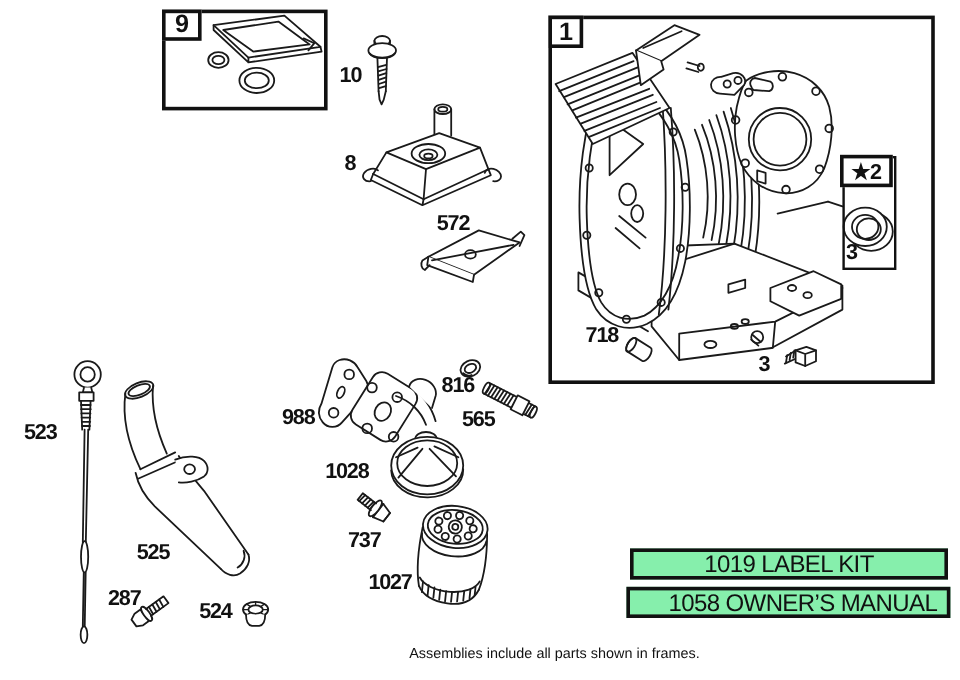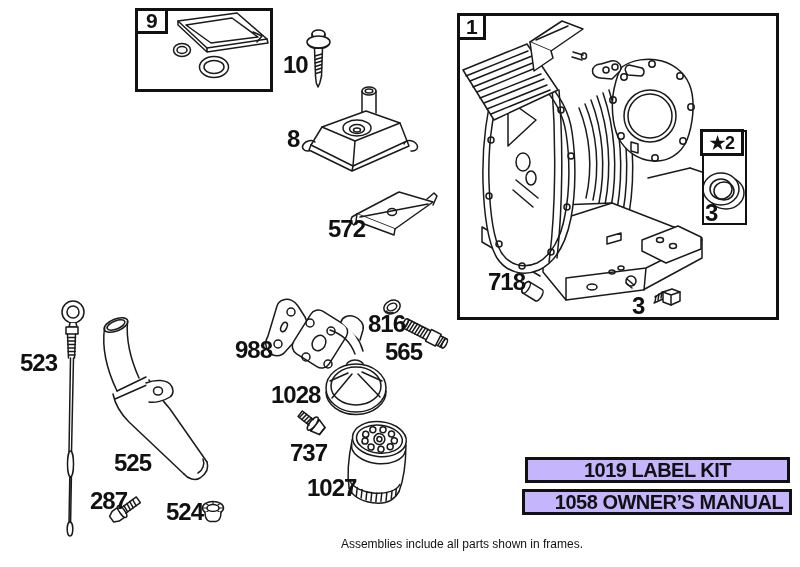--- a/index.html
+++ b/index.html
@@ -10,31 +10,31 @@
   svg.art{position:absolute;left:0;top:0;z-index:1;}
   .framebox{position:absolute;border:3px solid #111;box-sizing:border-box;background:transparent;z-index:2;pointer-events:none;}
   .sealframe{border-width:2px;}
   .labelbox{
     position:absolute;border:3px solid #111;background:#fff;box-sizing:border-box;
     display:flex;align-items:center;justify-content:center;
     font-weight:bold;font-size:21px;z-index:3;letter-spacing:-0.5px;
   }
   .labelbox.star{font-size:18px;}
   .callout{
-    position:absolute;font-weight:bold;font-size:24px;line-height:1;
+    position:absolute;font-weight:bold;font-size:18px;line-height:1;
     letter-spacing:-1px;z-index:3;white-space:nowrap;
   }
   .kitbox{
-    position:absolute;border:3px solid #111;box-sizing:border-box;background:#c4b5fd;
-    display:flex;align-items:center;justify-content:center;
-    font-weight:bold;font-size:20px;letter-spacing:-0.5px;z-index:3;
+    position:absolute;border:3px solid #111;box-sizing:border-box;background:#86efac;
+    display:flex;align-items:flex-start;justify-content:center;
+    font-weight:normal;font-size:20px;letter-spacing:-0.5px;z-index:3;
   }
   .caption{position:absolute;left:222px;top:537px;width:480px;text-align:center;font-size:12px;z-index:3;}
   
-  .c10{left:283px;top:53px;}   .c8{left:287px;top:127px;}  .c572{left:328px;top:177px;margin-top:40px;}
+  .c10{left:283px;top:53px;}   .c8{left:287px;top:127px;}  .c572{left:364px;top:177px;}
   .c3{left:705px;top:201px;}   .c718{left:488px;top:270px;}.c15{left:632px;top:294px;}
   .c523{left:20px;top:351px;}  .c525{left:114px;top:451px;text-align:right;}.c287{left:90px;top:489px;}
   .c524{left:166px;top:500px;} .c988{left:235px;top:338px;}.c816{left:347px;top:312px;margin-left:21px;}
   .c565{left:385px;top:340px;} .c1028{left:271px;top:383px;}.c737{left:290px;top:441px;}
   .c1027{left:307px;top:476px;}
 </style>
 </head>
 <body>
 
 <div class="canvas">

